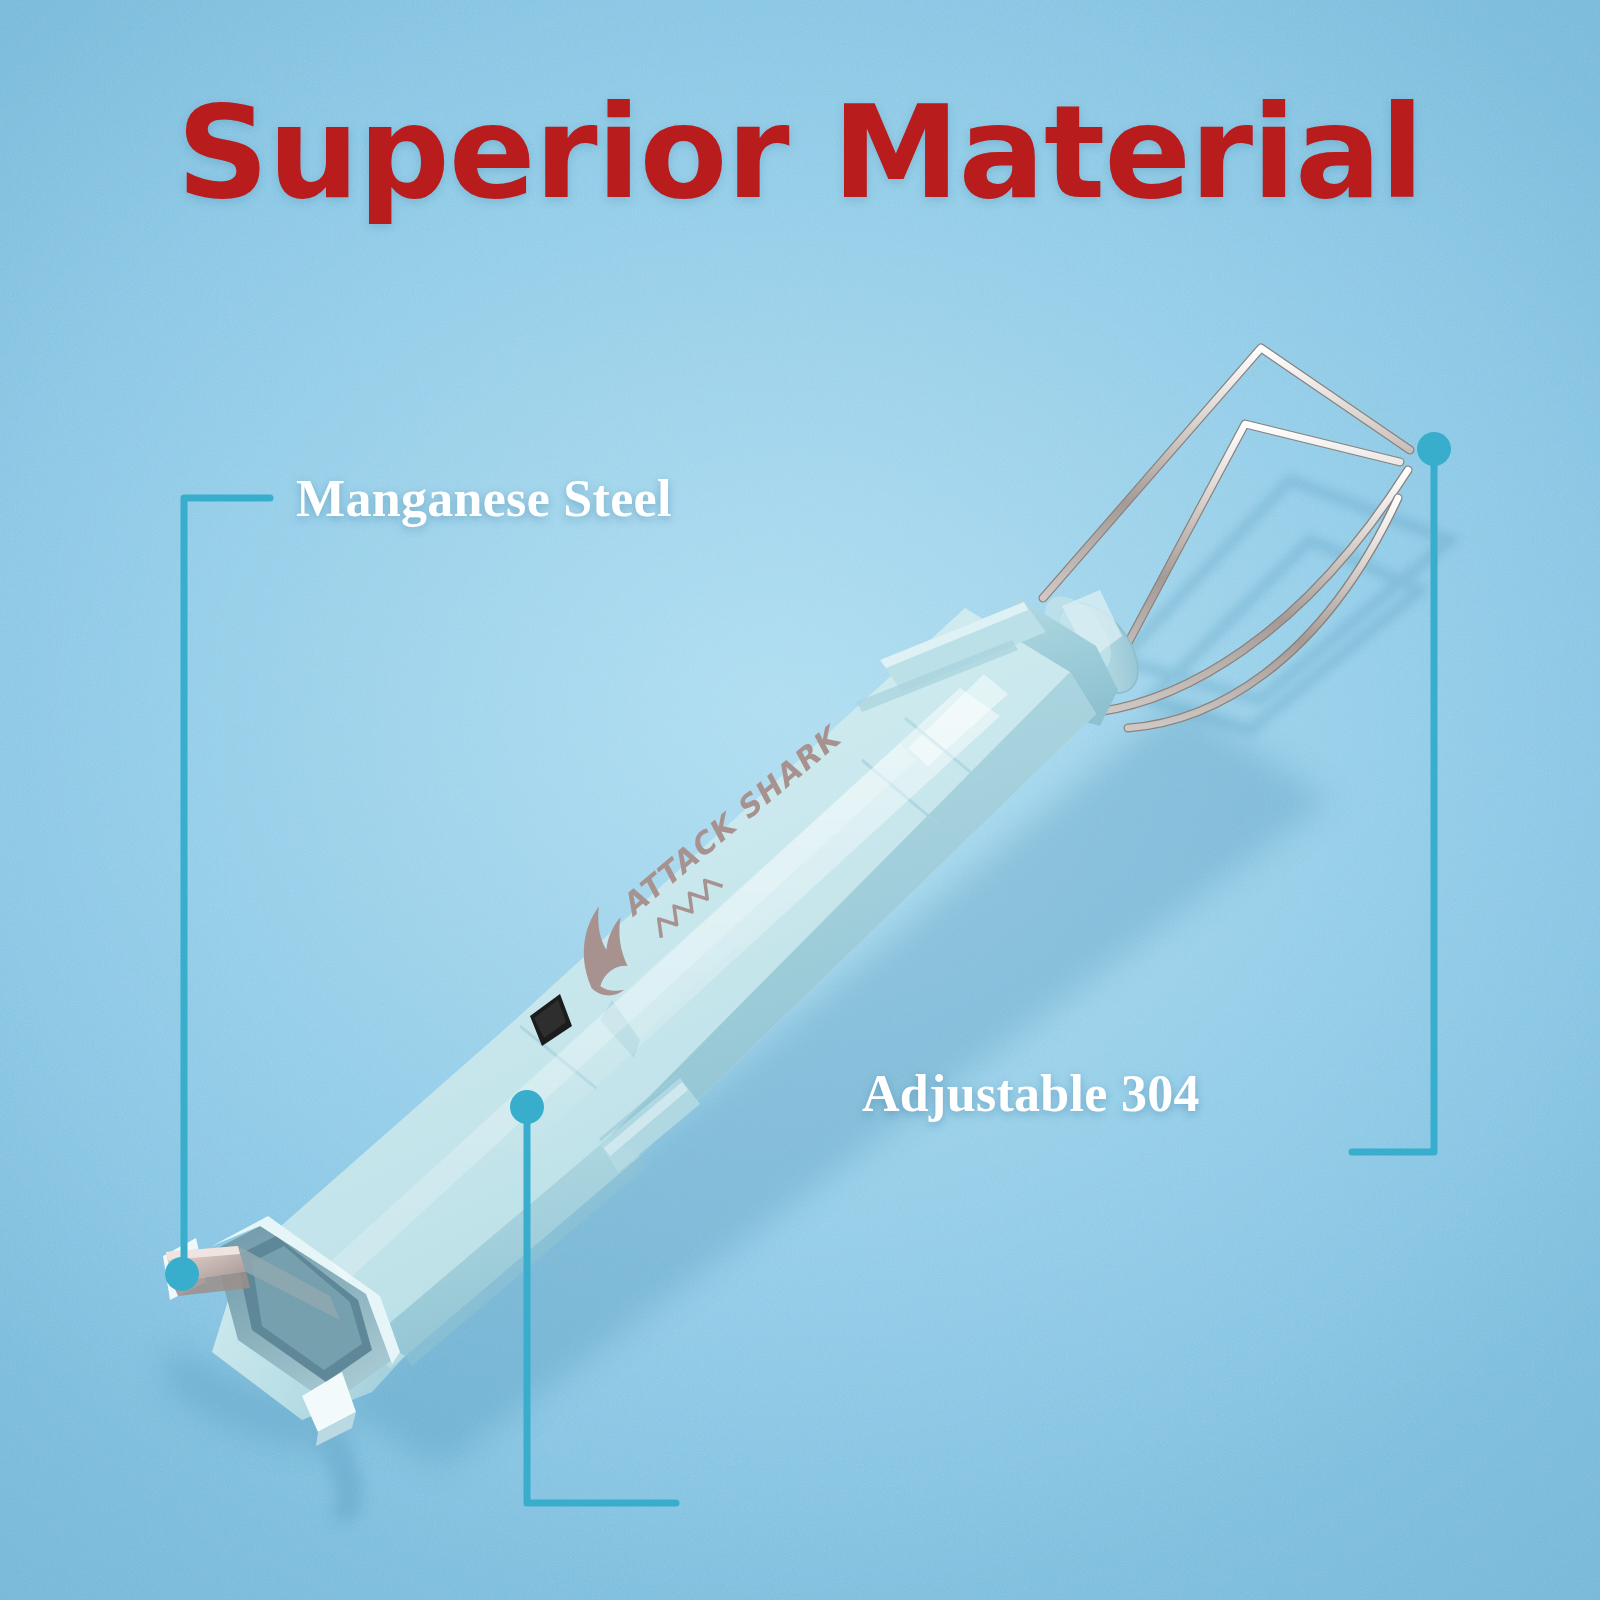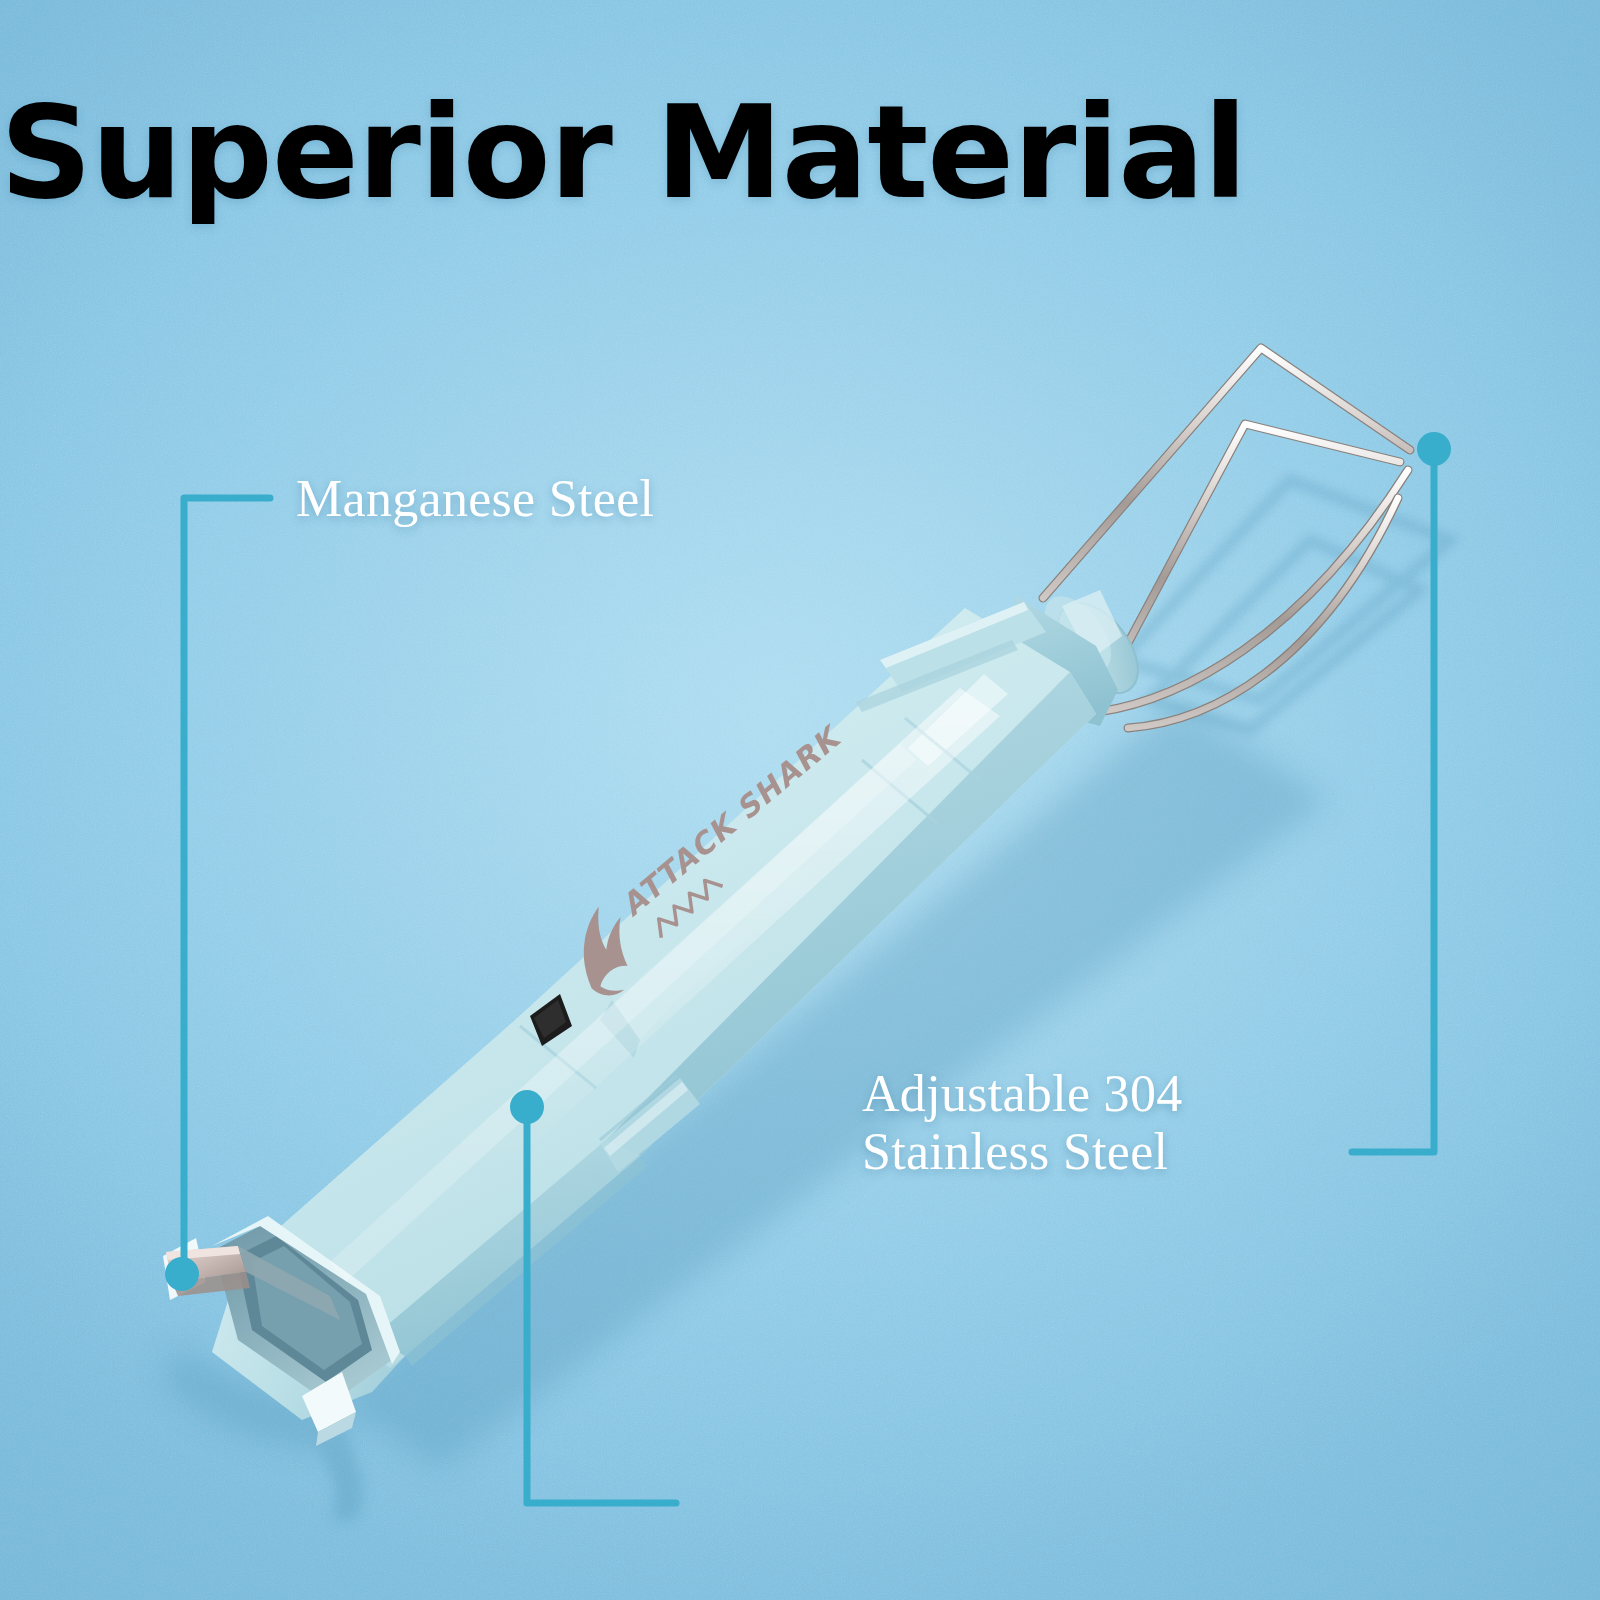--- a/index.html
+++ b/index.html
@@ -28,37 +28,37 @@
   }
   .bg-vig {
     position: absolute; inset: 0;
     background: radial-gradient(ellipse 1300px 1200px at 50% 46%, rgba(255,255,255,.16) 0%, rgba(255,255,255,0) 62%, rgba(40,110,155,.13) 100%);
   }
 
   
   .title {
     position: absolute;
     left: 0; right: 0; top: 88px;
-    text-align: left;
-    color: #000000;
+    text-align: center;
+    color: #b91c1c;
     font-family: "DejaVu Sans", sans-serif;
     font-weight: 700;
     font-size: 128px;
     letter-spacing: -1px;
     line-height: 1.02;
     text-shadow: 0 3px 10px rgba(40,110,150,.22);
     white-space: nowrap;
   }
 
   
   .label {
     position: absolute;
     color: #ffffff;
     font-family: "Liberation Serif", serif;
-    font-weight: 400;
+    font-weight: 700;
     text-shadow: 0 3px 9px rgba(35,100,140,.35);
     white-space: nowrap;
     line-height: 1.12;
   }
   #label-manganese { left: 296px; top: 470px; font-size: 52px; letter-spacing: .3px; }
   #label-stainless { left: 846px; top: 1065px; font-size: 52px; letter-spacing: .3px; margin-left: 16px; }
   #label-abs       { left: 706px; top: 1462px; font-size: 52px; letter-spacing: .3px; }
 
   
   .callouts { position: absolute; inset: 0; }
@@ -292,17 +292,16 @@
       <circle cx="527" cy="1107" r="17" fill="#38AECC"></circle>
     </g>
   </svg>
 
   <div class="title">Superior Material</div>
 
   <div class="label" id="label-manganese">Manganese Steel</div>
 
   <div class="label" id="label-stainless">
     <div>Adjustable 304</div>
-    <div>Stainless Steel</div>
   </div>
 
 
 </div>
 
 </body></html>

